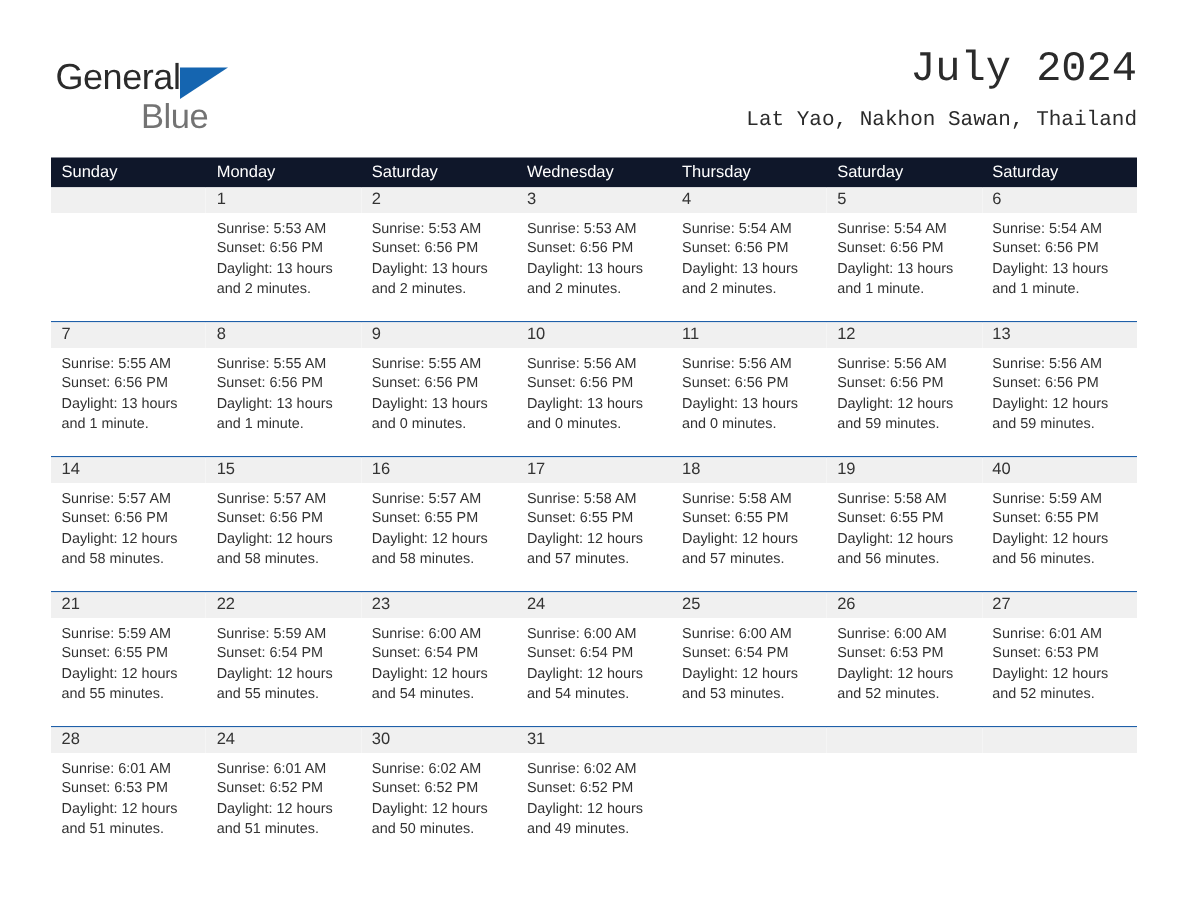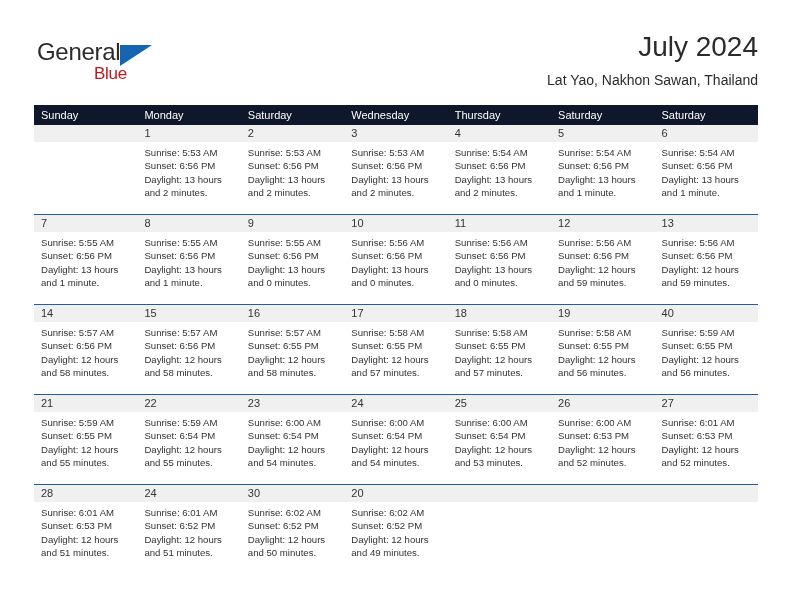--- a/index.html
+++ b/index.html
@@ -54,31 +54,32 @@
     top: 7px;
     width: 0;
     height: 0;
     border-left: 32px solid #1565b0;
     border-bottom: 21px solid transparent;
   }
   .logo-blue {
     position: absolute;
     left: 60px;
     top: 26px;
-    font-size: 17px;
+    font-size: 23px;
     letter-spacing: -0.3px;
-    color: #b91c1c;
+    color: #737373;
     font-family: "Liberation Sans", sans-serif;
   }
 
   .title-block {
     position: absolute;
     right: 0;
     top: 0;
     text-align: right;
+    font-family: Liberation Mono, monospace;
   }
   .cal-title {
     font-size: 28px;
     color: #2b2b2b;
     line-height: 34px;
     white-space: nowrap;
   }
   .cal-subtitle {
     font-size: 14px;
     color: #2b2b2b;
@@ -463,21 +464,21 @@
           <div class="day-cell">
             <div class="day-number">30</div>
             <div class="day-info">
               <div>Sunrise: 6:02 AM</div>
               <div>Sunset: 6:52 PM</div>
               <div>Daylight: 12 hours</div>
               <div>and 50 minutes.</div>
             </div>
           </div>
           <div class="day-cell">
-            <div class="day-number">20</div>
+            <div class="day-number">31</div>
             <div class="day-info">
               <div>Sunrise: 6:02 AM</div>
               <div>Sunset: 6:52 PM</div>
               <div>Daylight: 12 hours</div>
               <div>and 49 minutes.</div>
             </div>
           </div>
           <div class="day-cell">
             <div class="day-number"></div>
             <div class="day-info">

